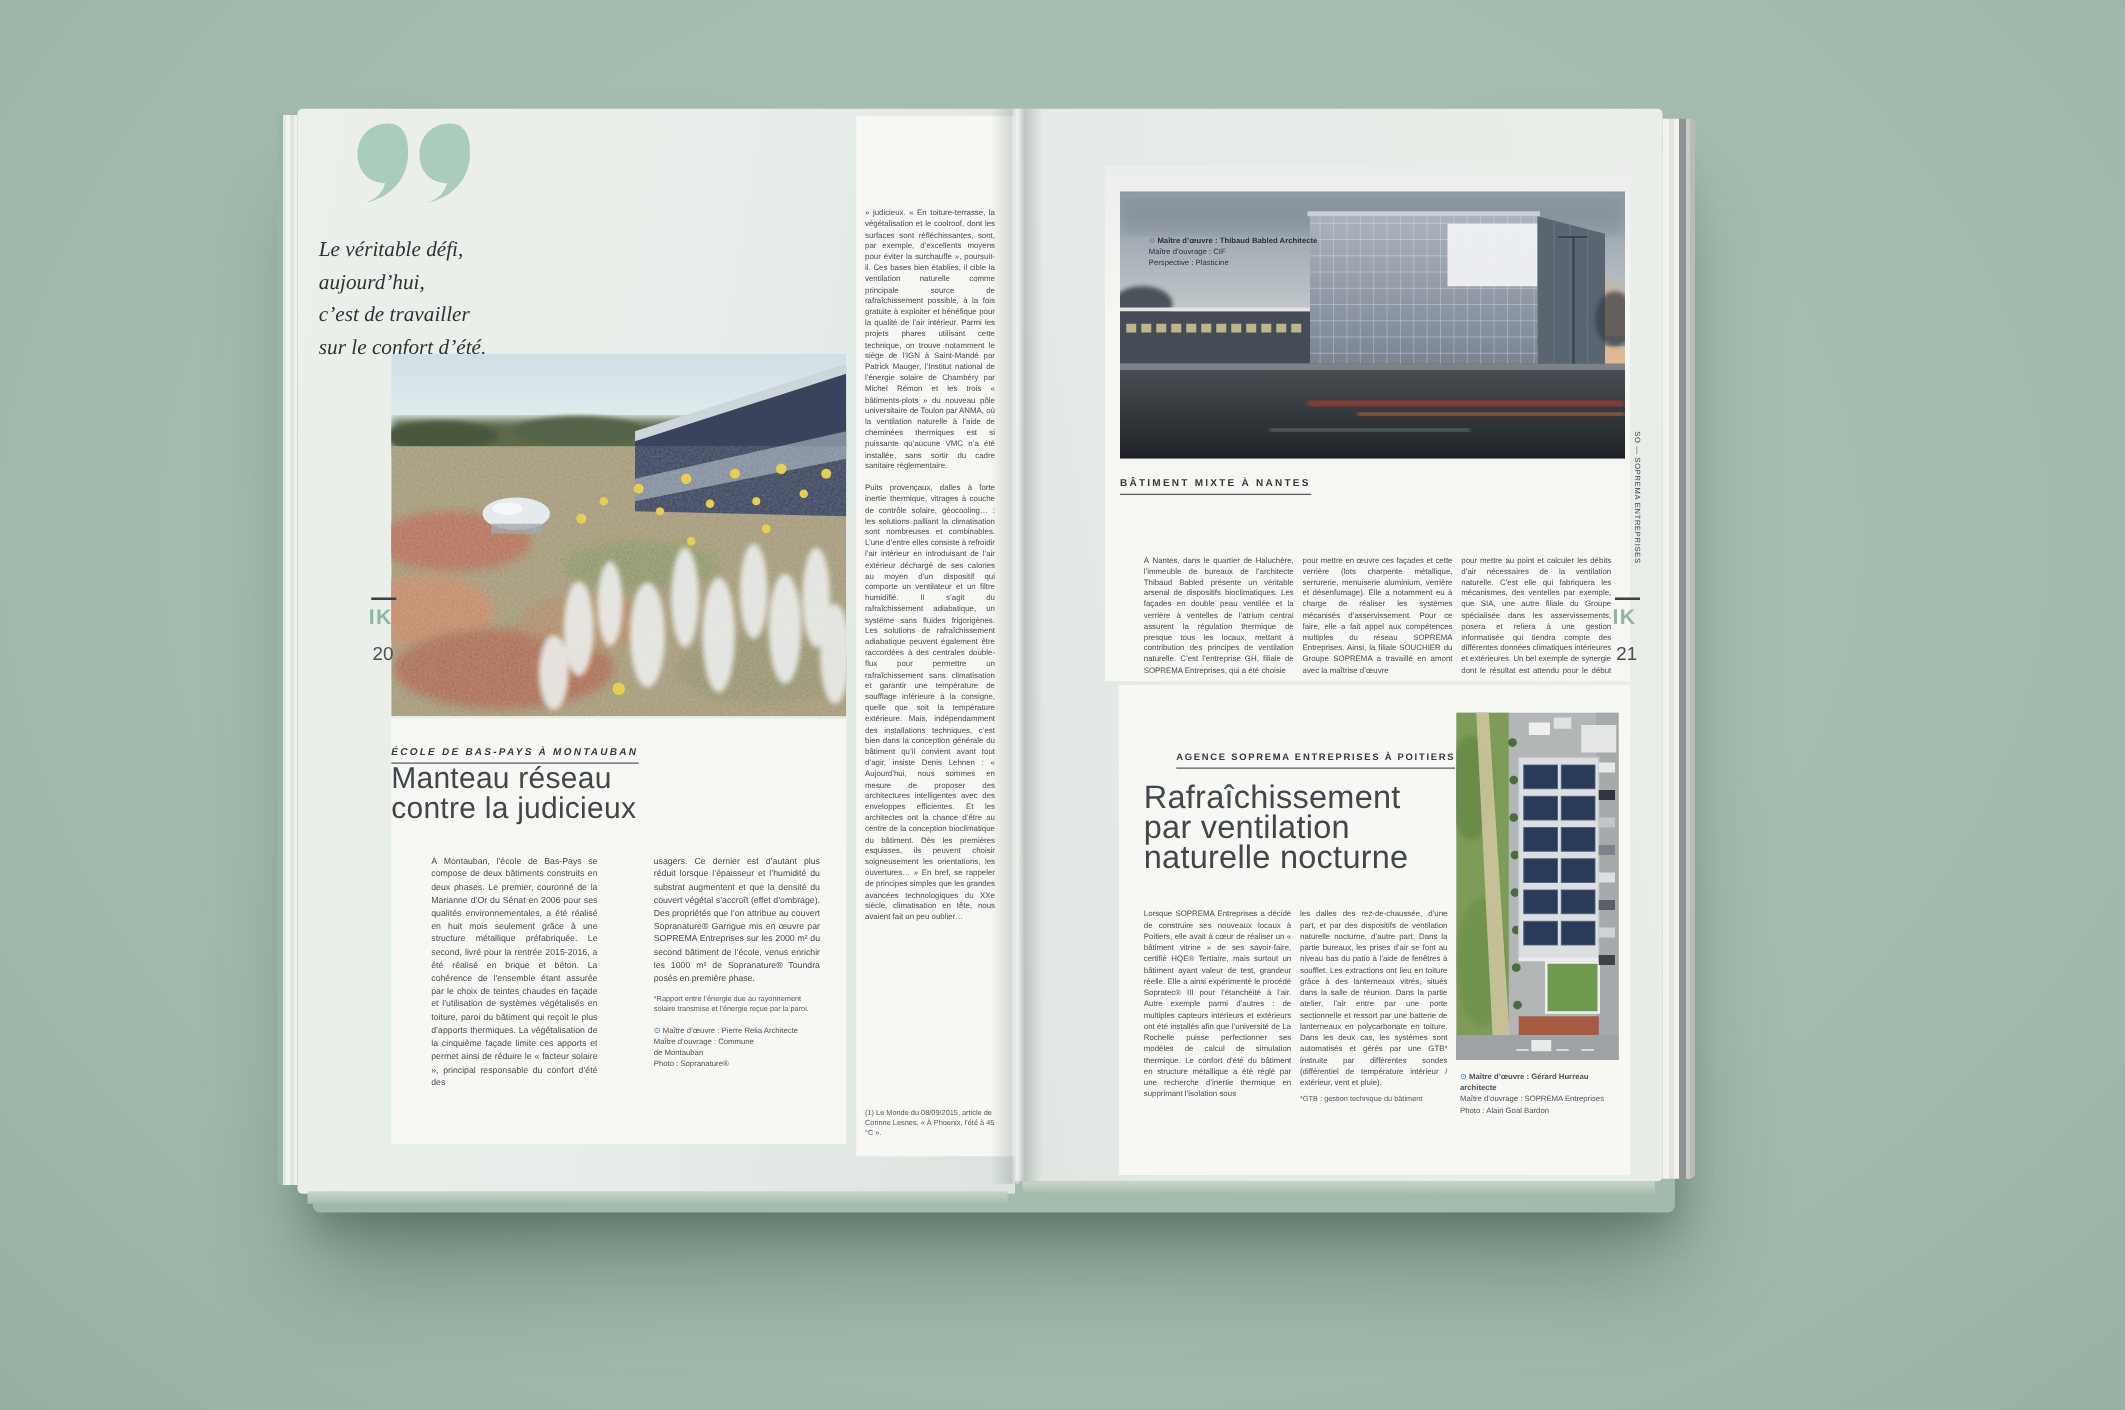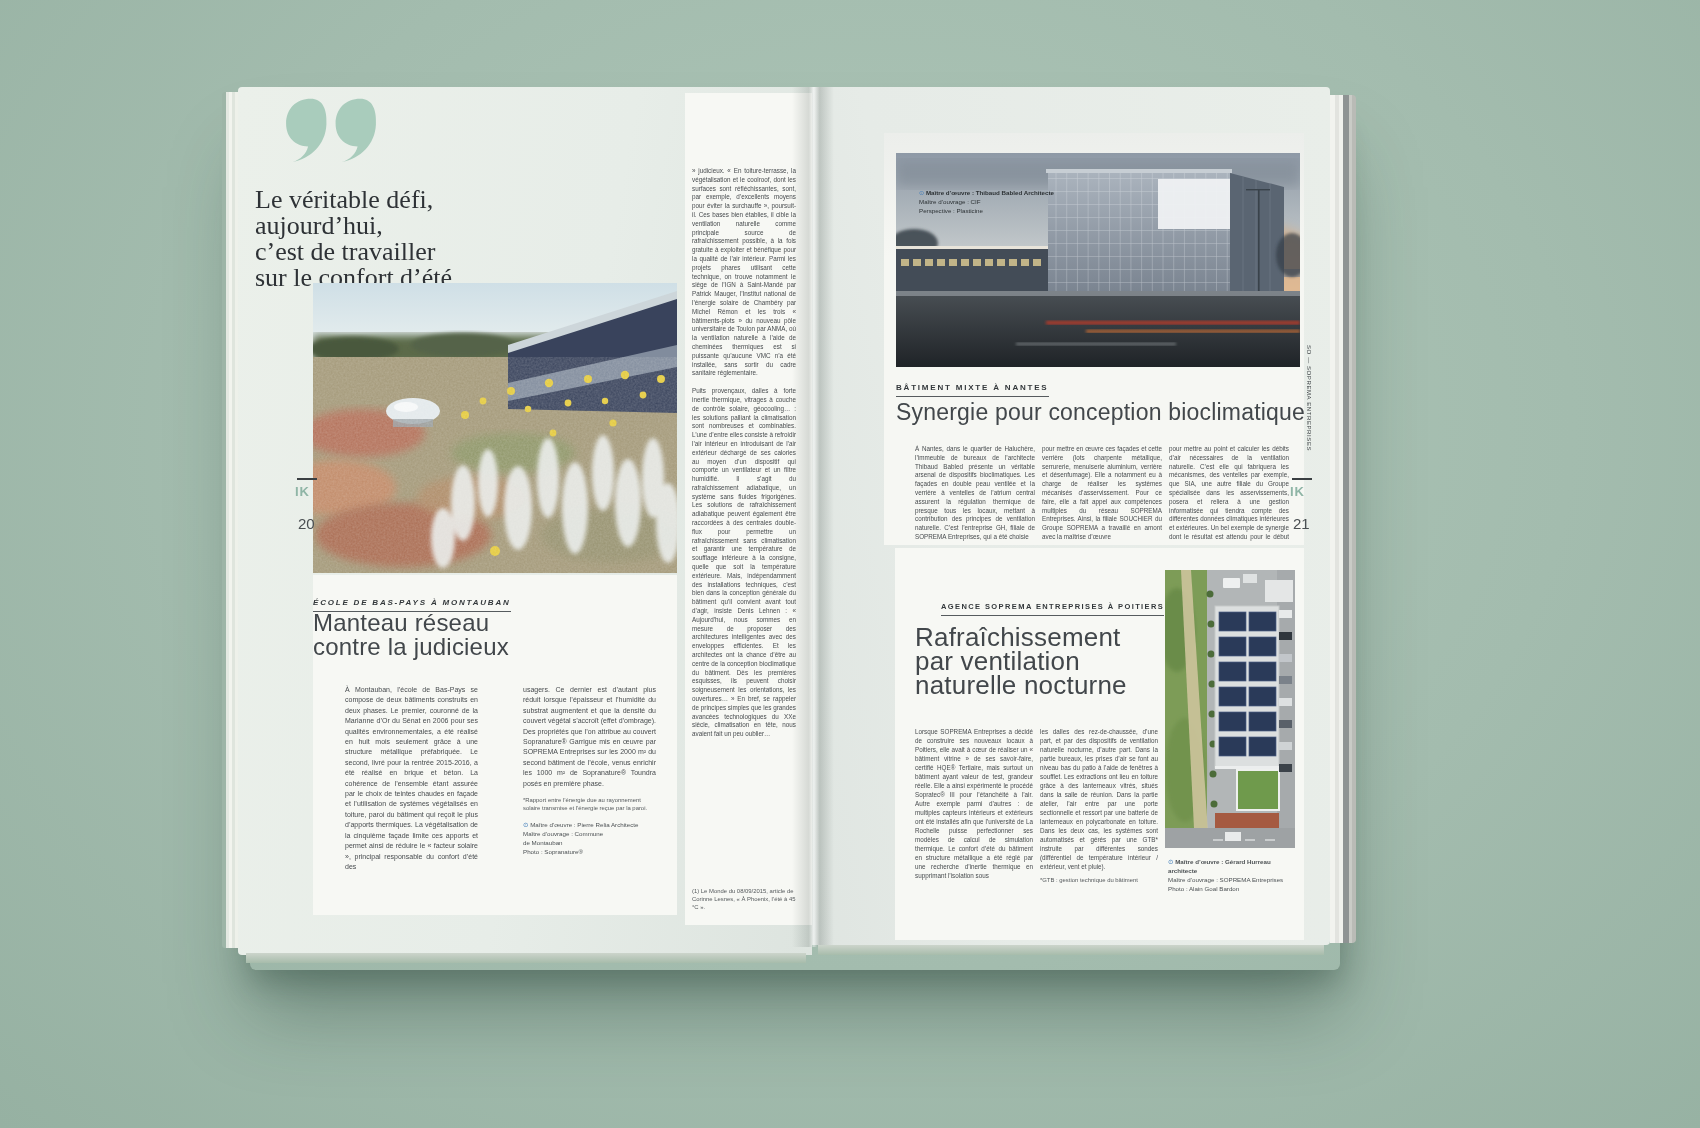--- a/index.html
+++ b/index.html
@@ -23,26 +23,26 @@
         background:linear-gradient(to right,#9db5a7 0 4px,#e4e9e2 4px 7px,#f2f4ee 7px 10px,#dfe5dd 10px 13px,#eef1ea 13px 16px);}
   .edges-right{position:absolute;left:1330px;top:95px;width:26px;height:848px;border-radius:0 4px 4px 0;
         background:linear-gradient(to right,#f2f3ef 0 5px,#e2e3df 5px 9px,#f0f1ed 9px 13px,#8e9393 13px 19px,#c9cbc6 19px 22px,#b9bbb6 22px 26px);}
   .edge-bottom{position:absolute;height:10px;background:linear-gradient(to bottom,#ccd4cb,#a7bcab);}
   .panel{position:absolute;background:#f7f8f4;}
   .strip{position:absolute;background:#f7f8f4;}
   .kicker{font-size:8px;letter-spacing:1.8px;color:#33383b;display:inline-block;
           border-bottom:1px solid #565b5e;padding-bottom:4px;white-space:nowrap;font-weight:bold;}
   .headline{font-weight:300;color:#42474b;letter-spacing:.2px;}
   .bodytxt{font-weight:300;text-align:justify;color:#474b4e;overflow:hidden;}
-  .pullquote{font-family:"Liberation Serif", serif;font-size:26px;line-height:26px;color:#2e3236;}
+  .pullquote{font-family:"Liberation Serif", serif;font-style:italic;font-size:17px;line-height:26px;color:#2e3236;}
   .credit{font-size:6.2px;line-height:9px;color:#4c5154;}
   .credit .mark{color:#3a79b8;font-size:6.5px;}
   .footnote{font-size:5.9px;line-height:8px;color:#55595c;}
   .marker-line{position:absolute;width:20px;height:2px;background:#3a3f42;}
-  .marker-logo{position:absolute;font-size:13px;font-weight:bold;letter-spacing:1px;color:#8fb5a6;}
+  .marker-logo{position:absolute;font-size:17px;font-weight:bold;letter-spacing:1px;color:#8fb5a6;}
   .marker-num{position:absolute;font-size:15px;color:#4a4f52;text-align:center;}
   .spine-vert{position:absolute;writing-mode:vertical-rl;font-size:6px;letter-spacing:.6px;color:#3f4447;white-space:nowrap;}
   .caption-on-photo{position:absolute;font-size:6.2px;line-height:9px;color:#2c3134;}
   .abs{position:absolute;}
   .ctr{}
 </style>
 </head>
 <body>
 
 <div class="scene">
@@ -240,21 +240,20 @@
         <span class="mark" style="color:#3a79b8;">⊙</span>
         <span style="font-weight:bold;">Maître d’œuvre : Thibaud Babled Architecte</span>
         <div>Maître d’ouvrage : CIF</div>
         <div>Perspective : Plasticine</div>
       </div>
     </div>
 
     <div class="ctr" style="position:absolute;left:84px;top:289px;width:404px;">
       <span class="kicker">BÂTIMENT MIXTE À NANTES</span>
     </div>
-    <div class="ctr headline" style="position:absolute;left:84px;top:312px;width:404px;font-size:23px;line-height:26px;white-space:nowrap;">Synergie pour conception bioclimatique</div>
 
     <div class="abs bodytxt" style="left:103px;top:358px;width:120px;height:96px;font-size:6.3px;line-height:8.8px;">À Nantes, dans le quartier de Haluchère, l’immeuble de bureaux de l’architecte Thibaud Babled présente un véritable arsenal de dispositifs bioclimatiques. Les façades en double peau ventilée et la verrière à ventelles de l’atrium central assurent la régulation thermique de presque tous les locaux, mettant à contribution des principes de ventilation naturelle. C’est l’entreprise GH, filiale de SOPREMA Entreprises, qui a été choisie</div>
     <div class="abs bodytxt" style="left:230px;top:358px;width:120px;height:96px;font-size:6.3px;line-height:8.8px;">pour mettre en œuvre ces façades et cette verrière (lots charpente métallique, serrurerie, menuiserie aluminium, verrière et désenfumage). Elle a notamment eu à charge de réaliser les systèmes mécanisés d’asservissement. Pour ce faire, elle a fait appel aux compétences multiples du réseau SOPREMA Entreprises. Ainsi, la filiale SOUCHIER du Groupe SOPREMA a travaillé en amont avec la maîtrise d’œuvre</div>
     <div class="abs bodytxt" style="left:357px;top:358px;width:120px;height:96px;font-size:6.3px;line-height:8.8px;">pour mettre au point et calculer les débits d’air nécessaires de la ventilation naturelle. C’est elle qui fabriquera les mécanismes, des ventelles par exemple, que SIA, une autre filiale du Groupe spécialisée dans les asservissements, posera et reliera à une gestion informatisée qui tiendra compte des différentes données climatiques intérieures et extérieures. Un bel exemple de synergie dont le résultat est attendu pour le début de l’année 2018.</div>
 
     <div class="panel" style="left:83px;top:461px;width:409px;height:392px;"></div>
 
     <div class="ctr" style="position:absolute;left:103px;top:508px;width:230px;margin-left:26px;">
       <span class="kicker" style="font-size:7.5px;letter-spacing:1.4px;">AGENCE SOPREMA ENTREPRISES À POITIERS</span>
     </div>

